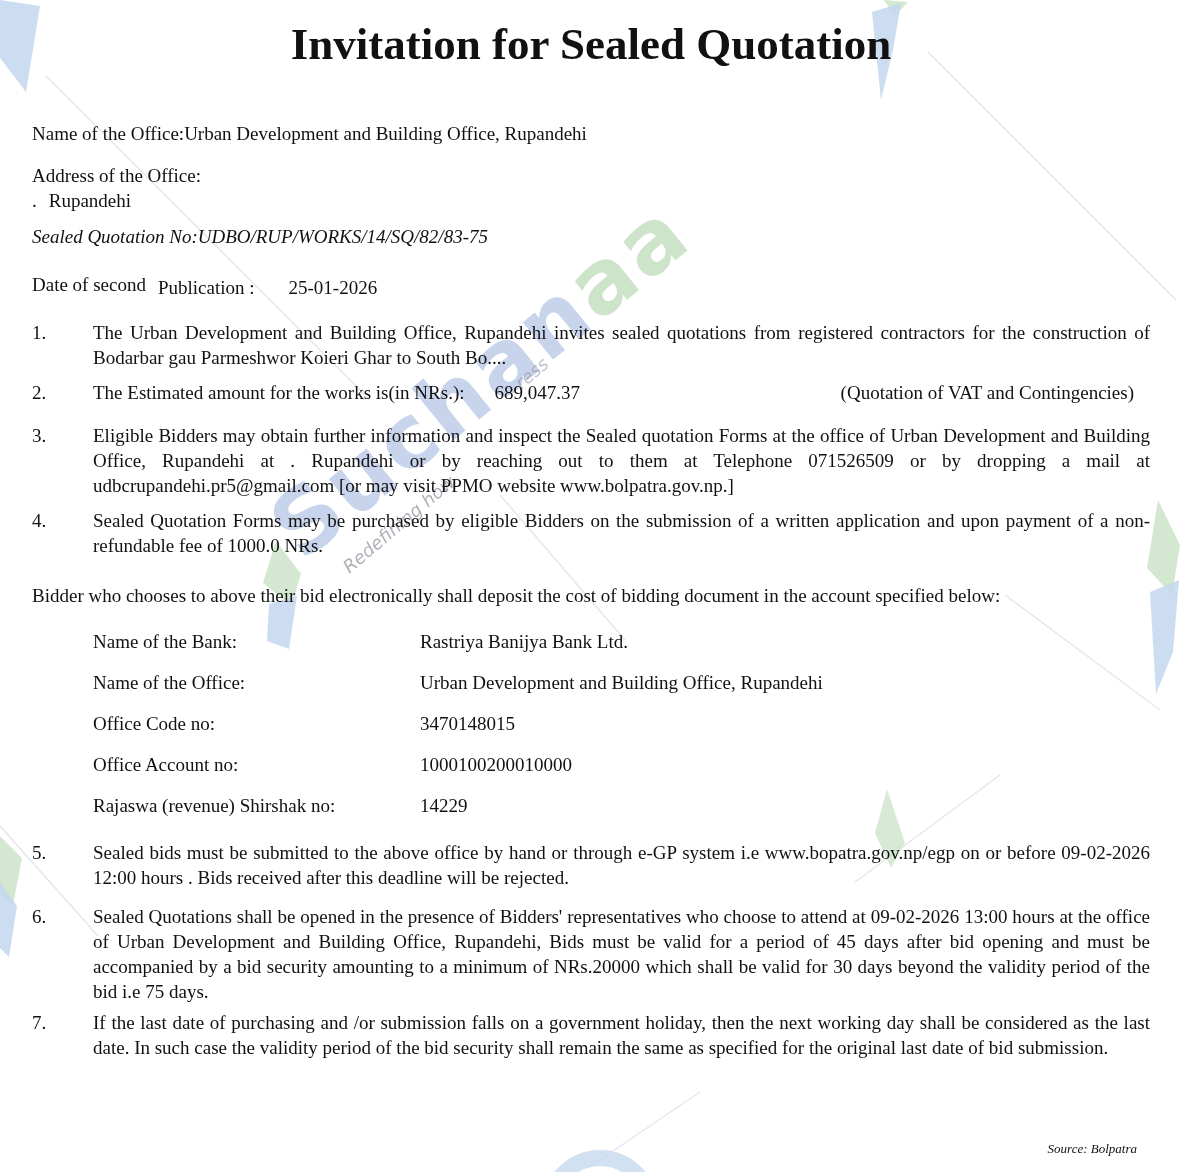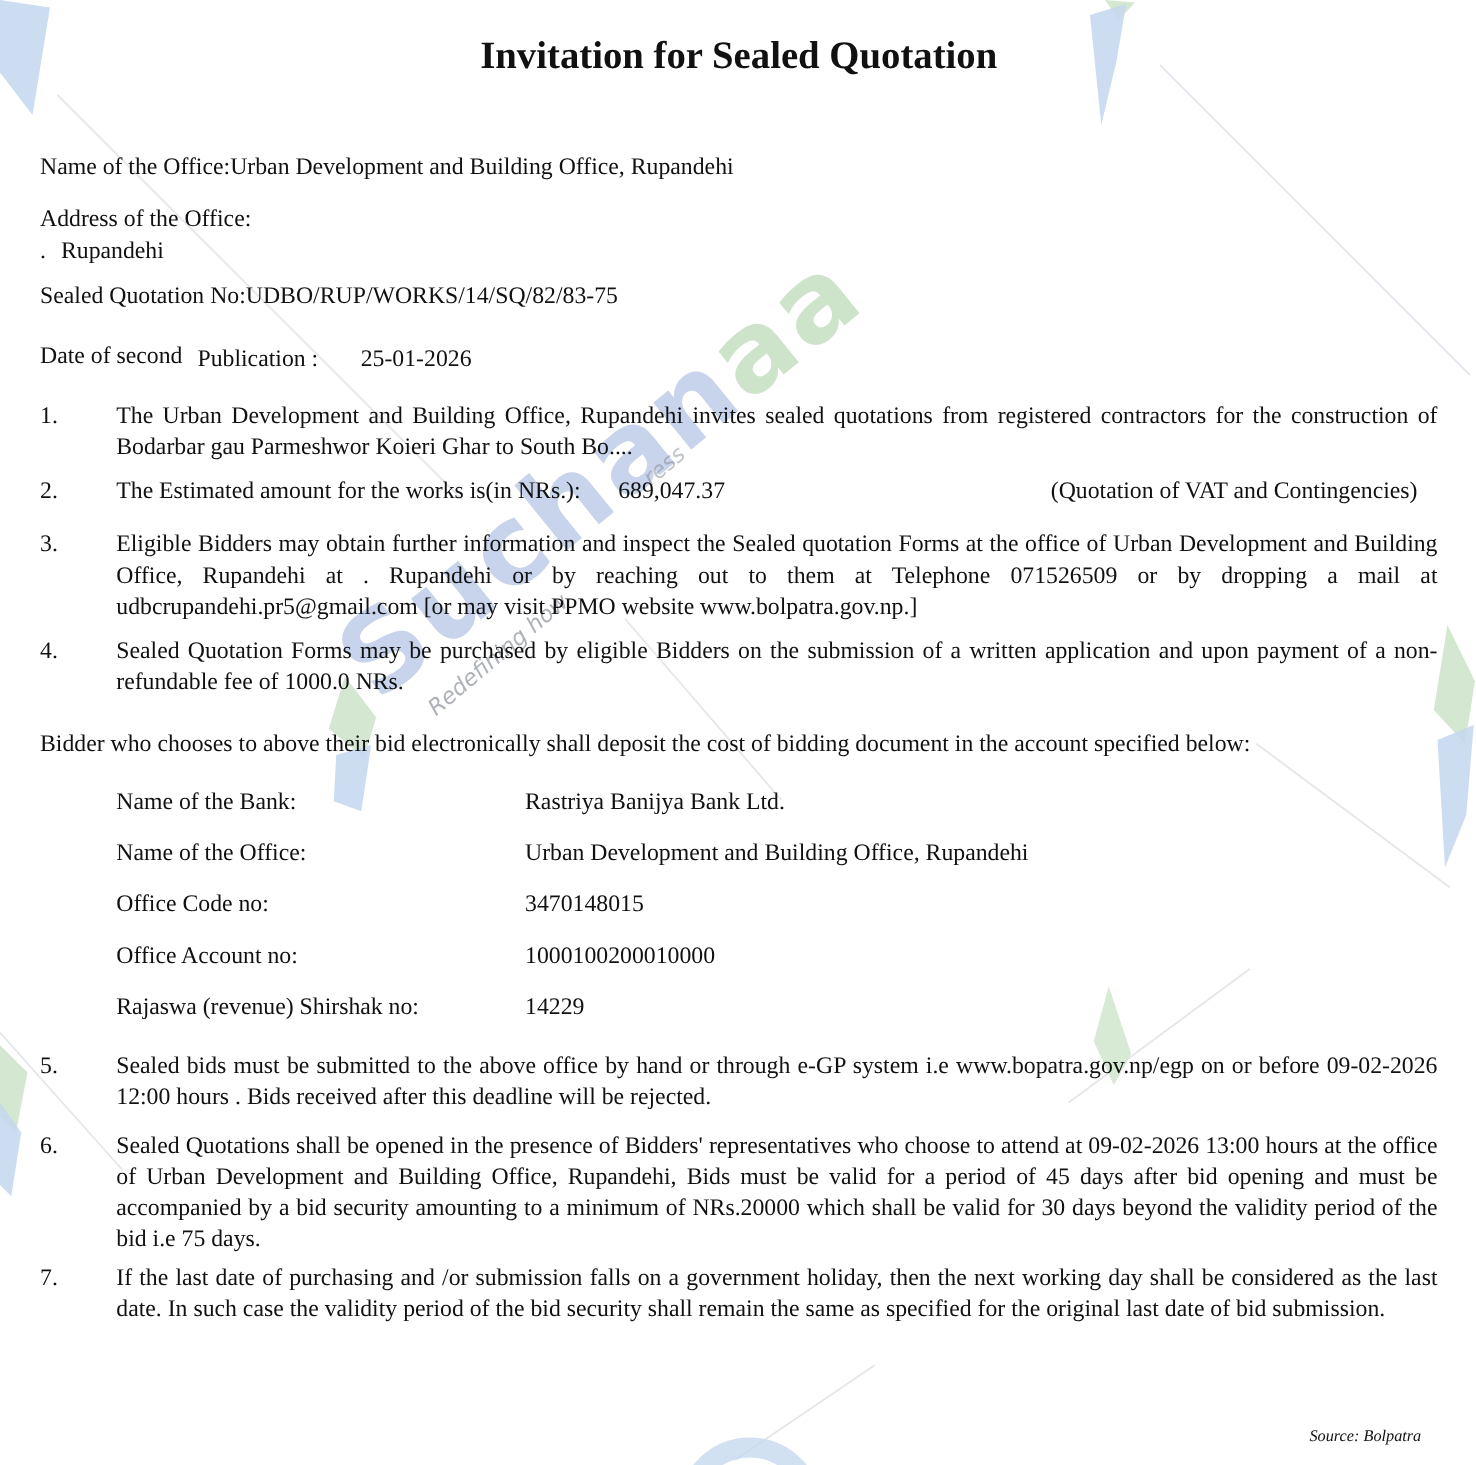--- a/index.html
+++ b/index.html
@@ -62,31 +62,31 @@
   .content{
     position:relative;
     z-index:1;
     padding:0 31px 0 32px;
     font-size:19px;
     line-height:25px;
   }
   .doc-title{
     text-align:center;
     font-weight:bold;
-    font-size:31px;
+    font-size:45px;
     line-height:40px;
     padding-top:24px;
   }
   .field-line{margin-top:0;}
   .office-line{margin-top:57px;}
   .address-label-line{margin-top:17px;}
   .address-value-line{margin-top:0;}
   .address-value-line .dot{display:inline-block;}
   .address-value-line .val{display:inline-block;margin-left:12px;}
-  .quotation-line{margin-top:11px;}
+  .quotation-line{margin-top:11px;font-style:italic;}
   .publication-line{margin-top:26px;}
   .publication-line .p1{position:relative;top:-3px;}
   .publication-line .p2{margin-left:12px;}
   .publication-line .p3{margin-left:34px;}
   .clause{
     display:flex;
     align-items:flex-start;
   }
   .clause .num{
     width:61px;

